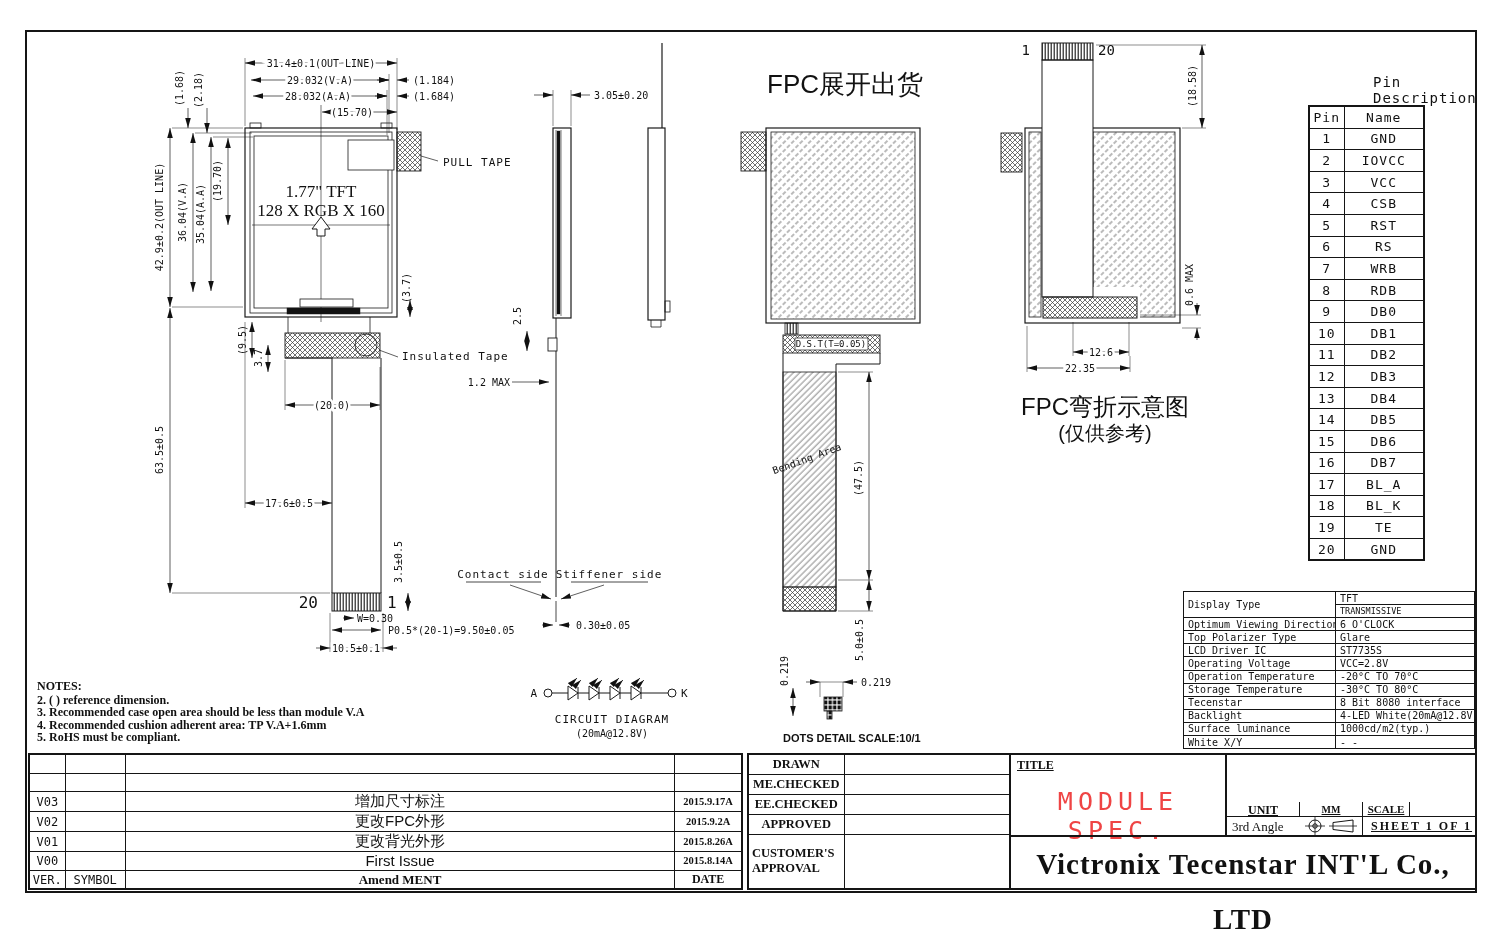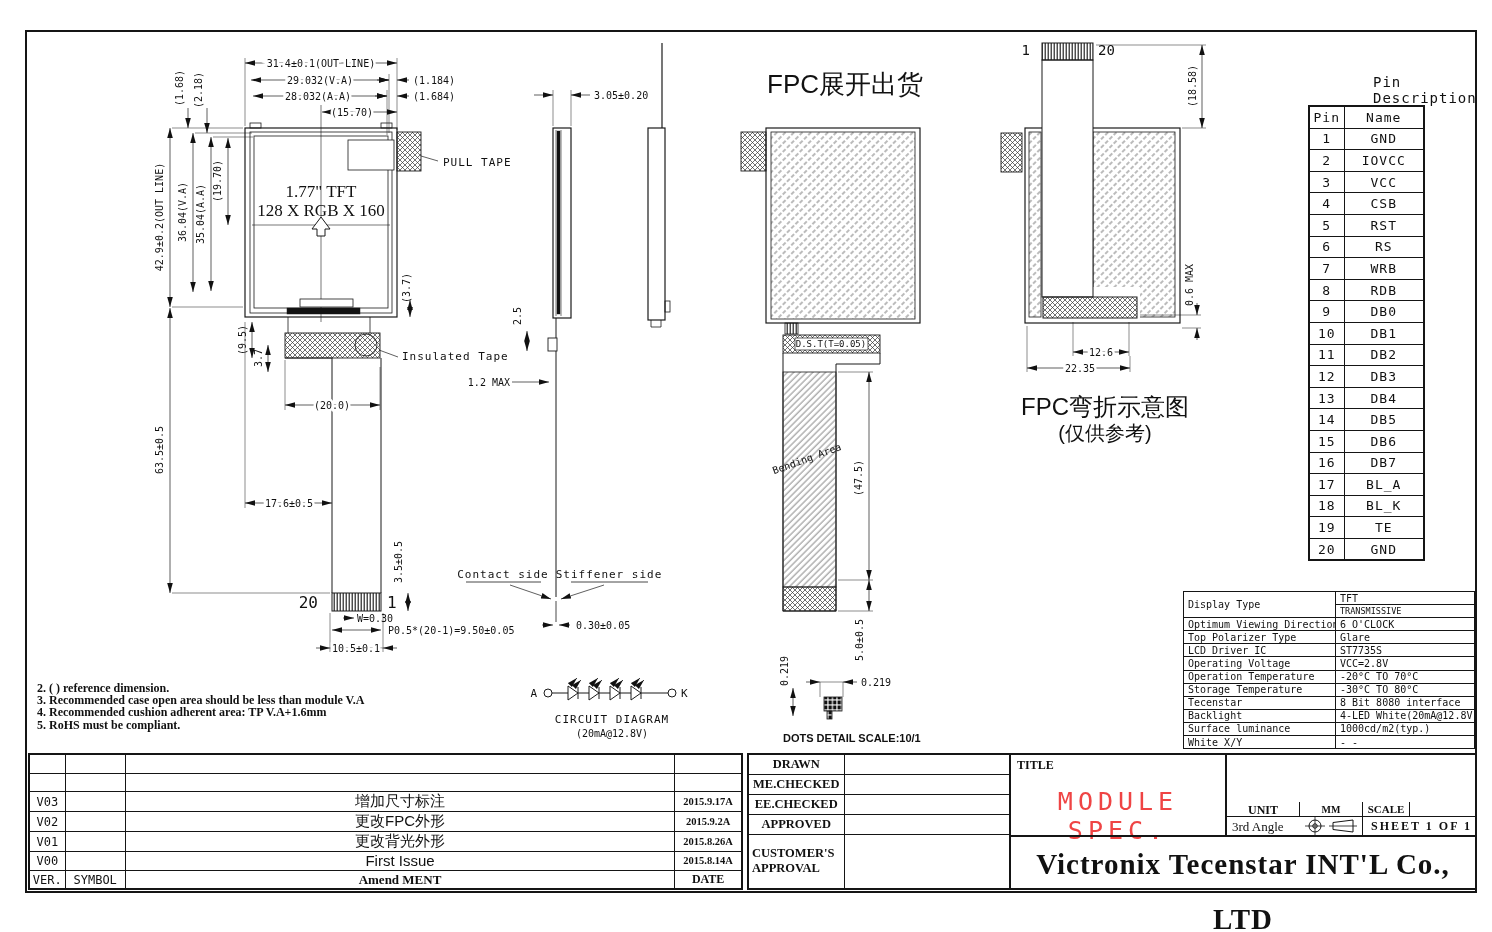--- a/index.html
+++ b/index.html
@@ -36,21 +36,21 @@
   .rev-table td{height:17.6px;text-align:center;}
   .rev-ver{font:12px "DejaVu Sans Mono",monospace;}
   .rev-amend{font:15px "Liberation Sans",sans-serif;}
   .rev-date{font:bold 10.5px "Liberation Serif",serif;}
   .rev-foot{font:bold 13px "Liberation Serif",serif;}
   
   .app-table{border:2px solid #151515;}
   .app-table td{text-align:center;font:bold 12.5px "Liberation Serif",serif;}
   
   .tb{border:2px solid #151515;}
-  .tb .lab{font:bold 12px "Liberation Serif",serif;}
+  .tb .lab{font:bold 12px "Liberation Serif",serif;text-decoration:underline;}
   .tb .modspec{font:25px "DejaVu Sans Mono",monospace;letter-spacing:5px;color:#ef4444;}
   .tb .dno{font:17px "Liberation Serif",serif;letter-spacing:1px;}
   .company{font:bold 29px "Liberation Serif",serif;letter-spacing:1px;}
   .dots-label{font:bold 11px "Liberation Sans",sans-serif;}
 </style>
 </head>
 <body>
 
 <div class="sheet">
   <div class="frame"></div>
@@ -503,20 +503,21 @@
         </tr>
 
         <tr>
           <td>White X/Y</td>
           <td class="v">- -</td>
         </tr>
       </tbody>
   </table>
 
   <div class="abs notes" style="left:37px;top:680px;width:600px;">
+    <div>NOTES:</div>
     <ul>
 
 
         <li>2. ( ) reference dimension.</li>
 
         <li>3. Recommended case open area should be less than module V.A</li>
 
         <li>4. Recommended cushion adherent area: TP V.A+1.6mm</li>
 
         <li>5. RoHS must be compliant.</li>

